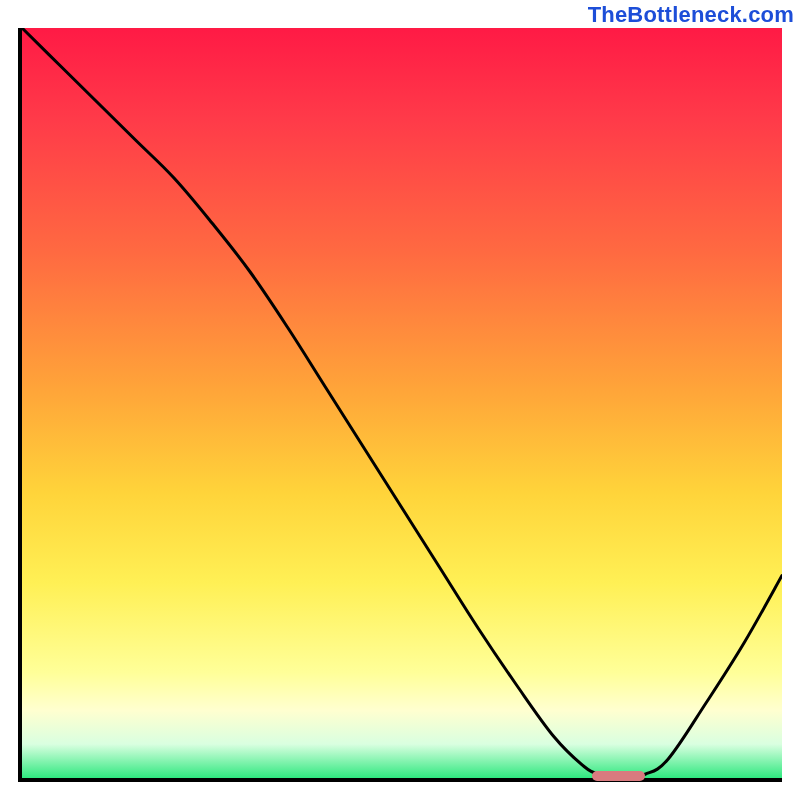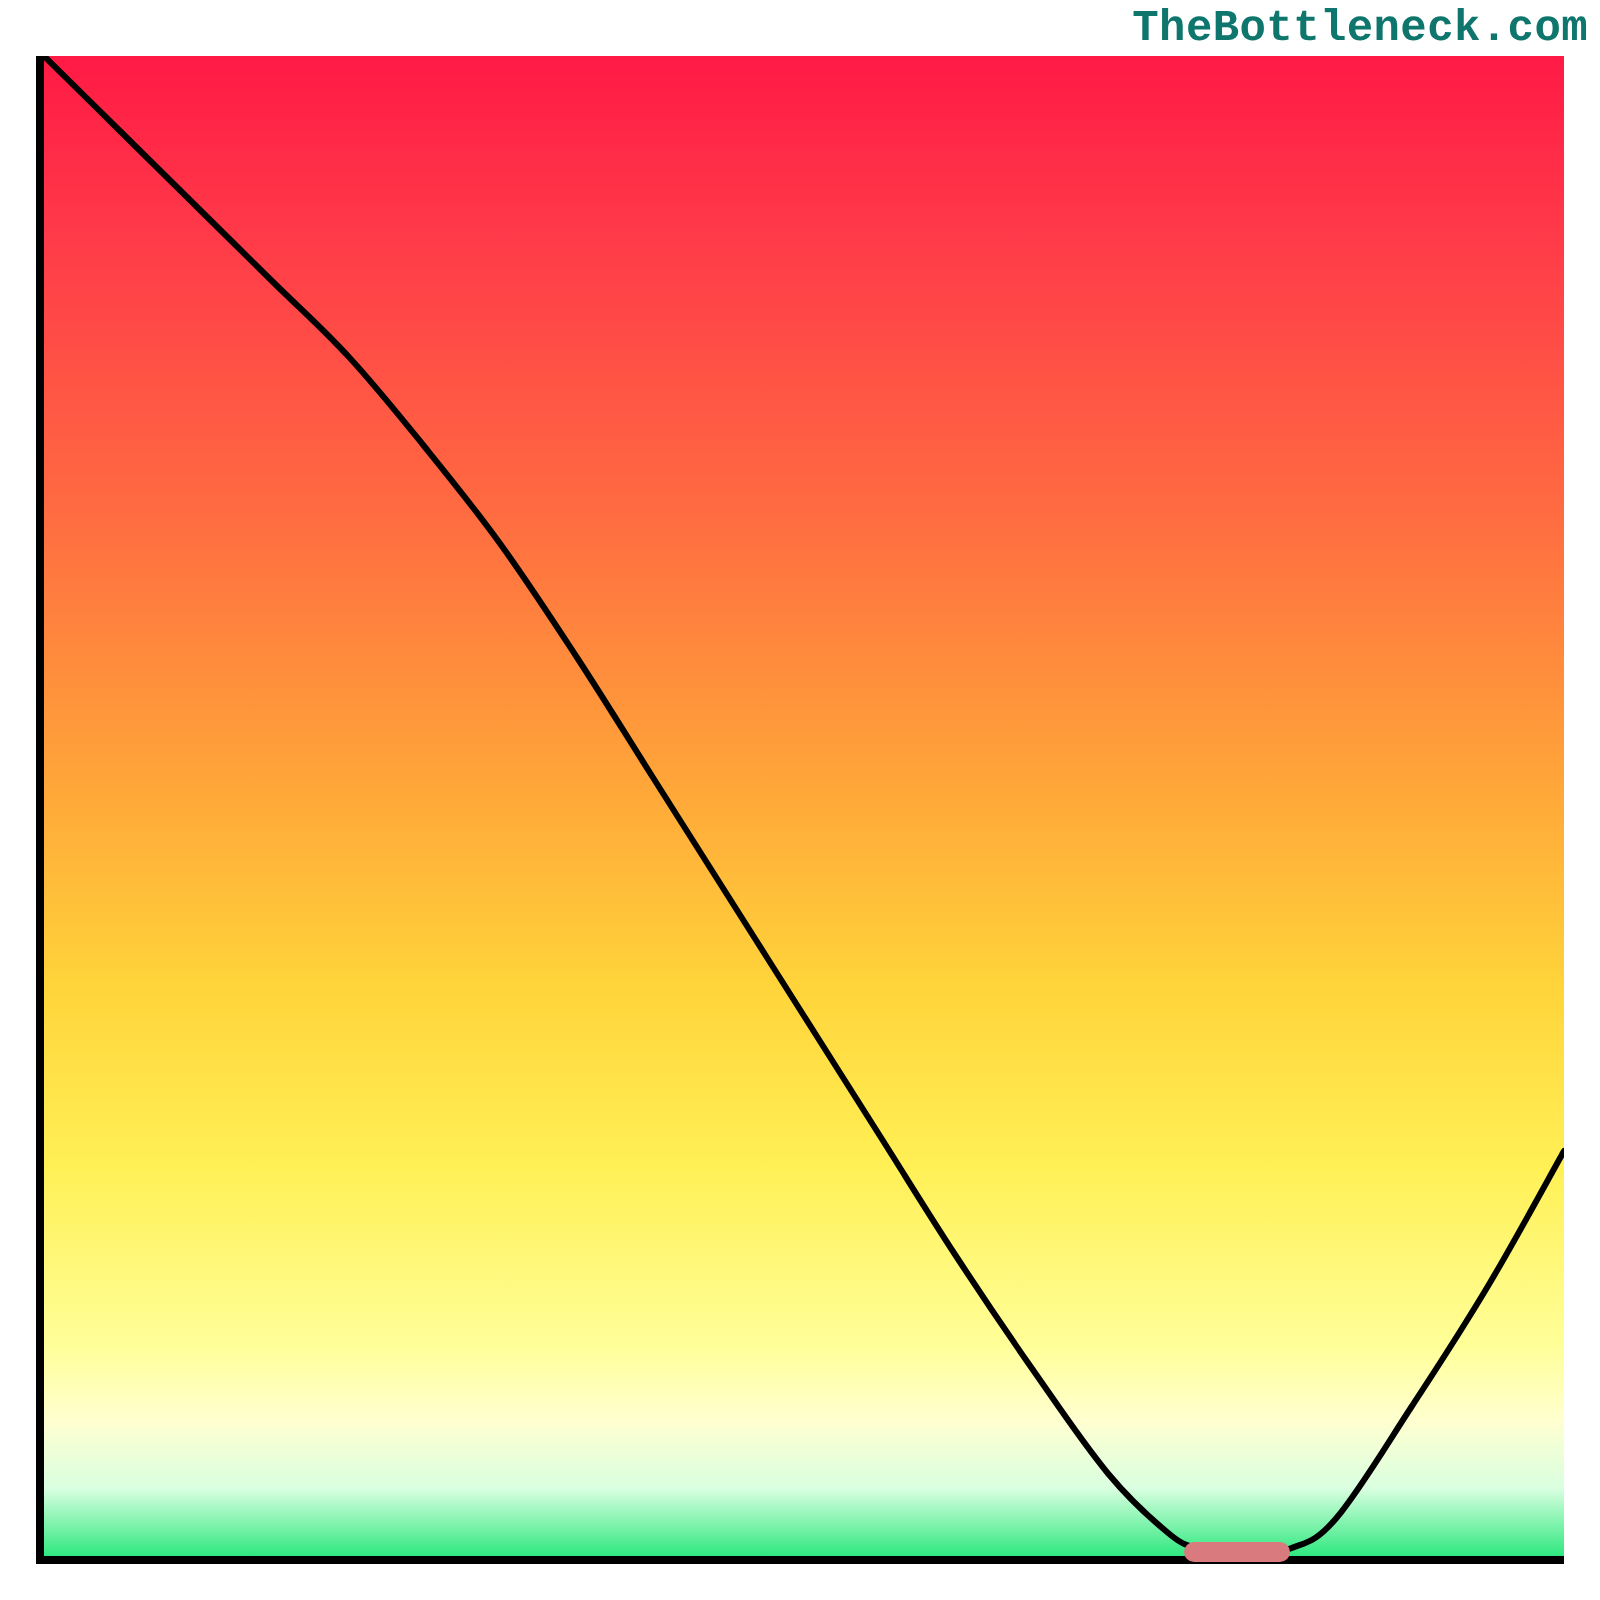--- a/index.html
+++ b/index.html
@@ -6,24 +6,24 @@
   html, body { width: 800px; height: 800px; overflow: hidden; background: #ffffff; }
   .canvas {
     position: relative;
     width: 800px;
     height: 800px;
   }
   .watermark {
     position: absolute;
     top: 2px;
     right: 6px;
-    font-family: Liberation Mono, monospace;
+    font-family: Liberation Sans, sans-serif;
     font-size: 22px;
     font-weight: 600;
-    color: #0f766e;
+    color: #1d4ed8;
     letter-spacing: 0.2px;
   }
   .plot-frame {
     position: absolute;
     left: 18px;
     top: 28px;
     width: 764px;   
     height: 754px;  
     border-left: 4px solid #000;
     border-bottom: 4px solid #000;

